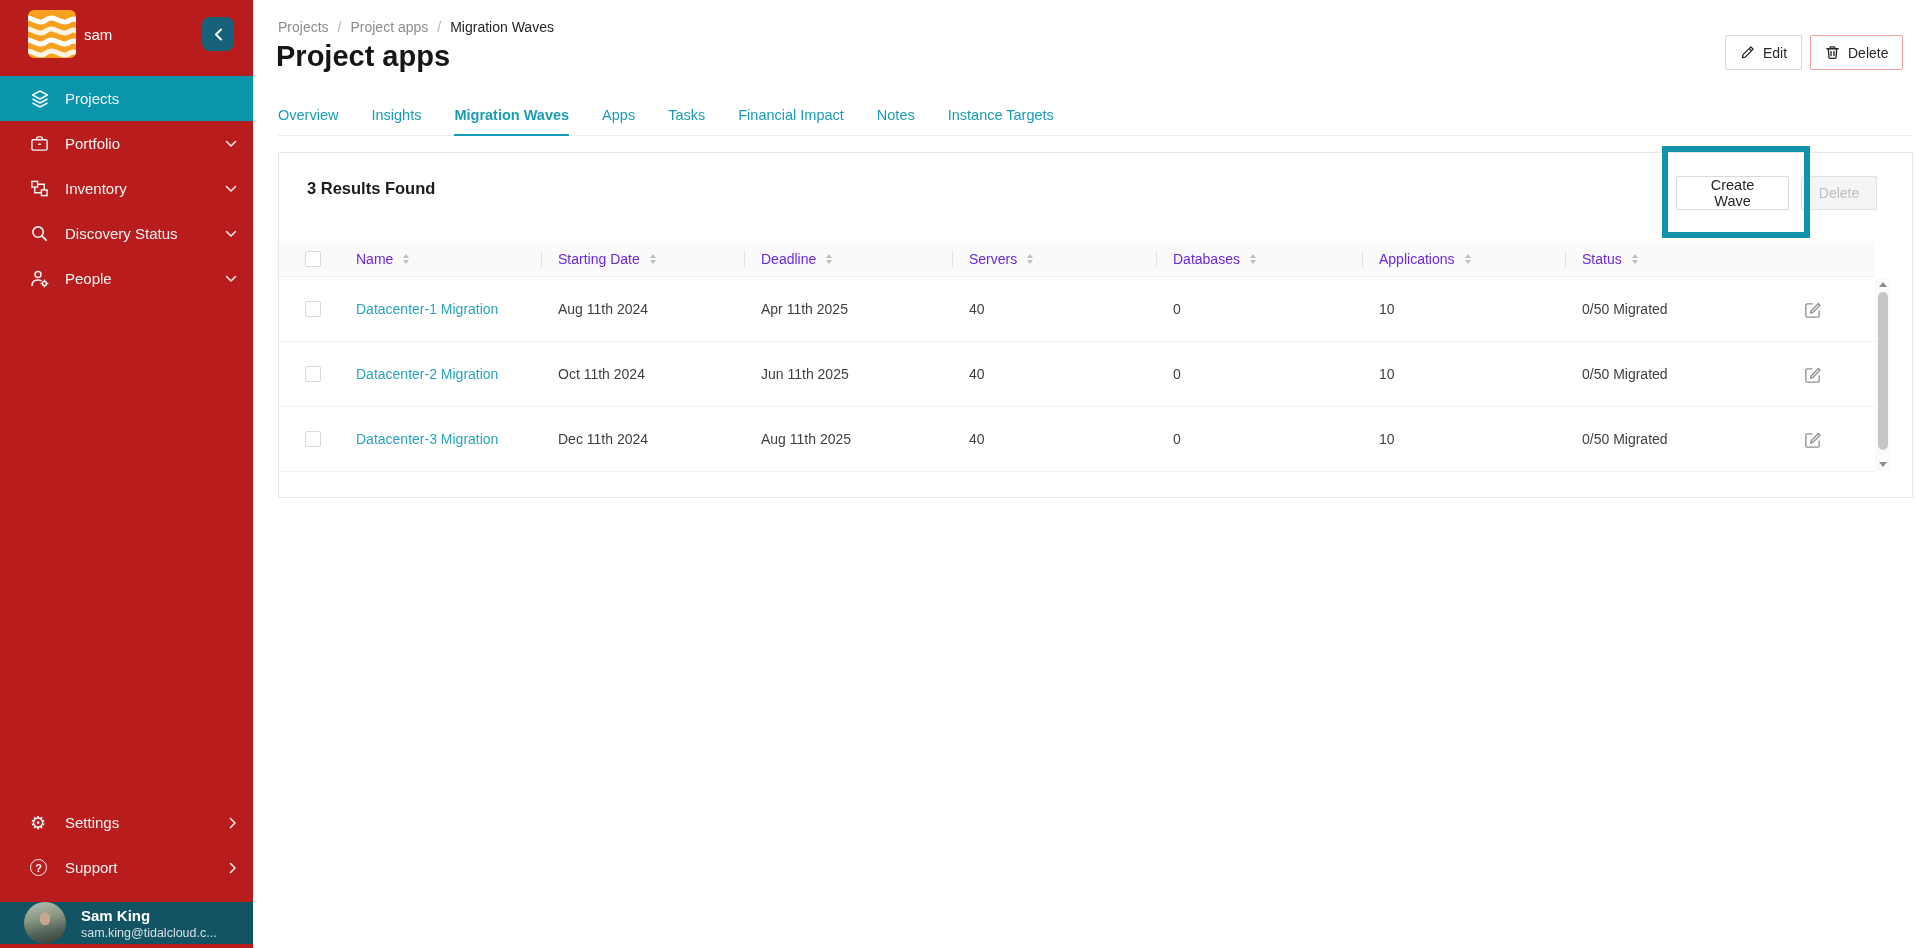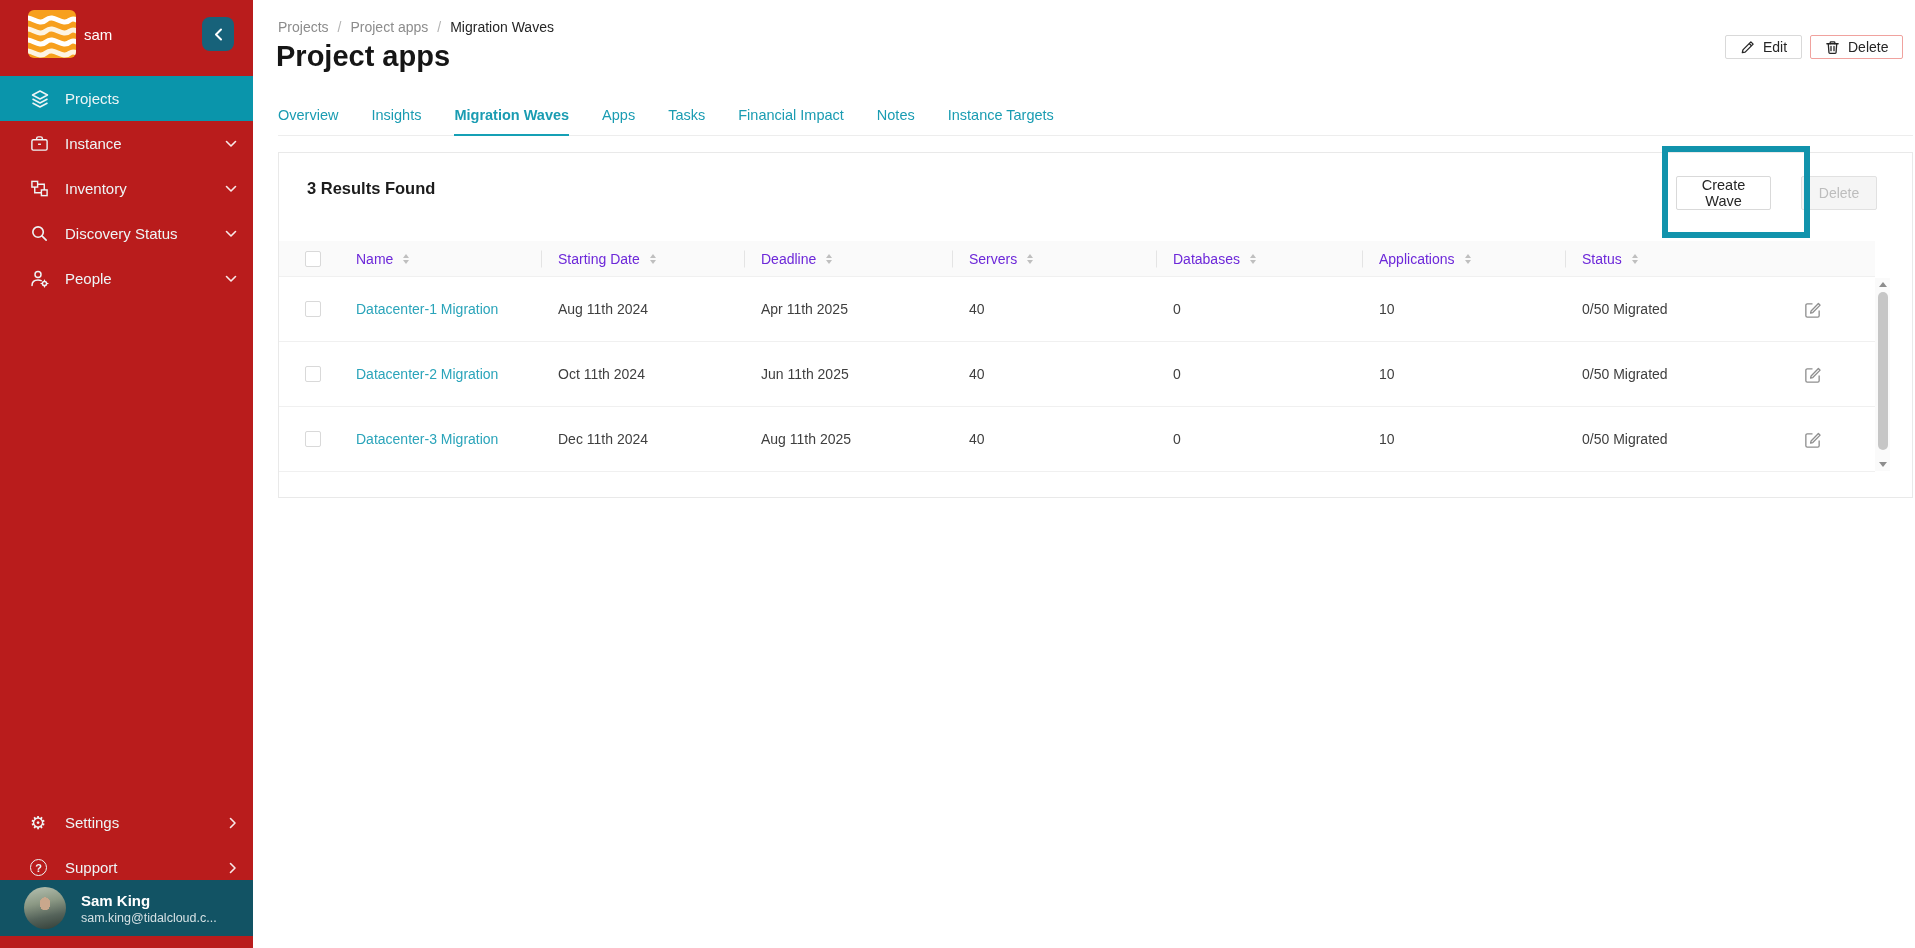--- a/index.html
+++ b/index.html
@@ -10,50 +10,50 @@
   .sidebar { position: absolute; left: 0; top: 0; width: 253px; height: 948px; background: #b91c1c; }
   .logo { position: absolute; left: 28px; top: 10px; width: 48px; height: 48px; border-radius: 6px; overflow: hidden; }
   .workspace-name { position: absolute; left: 84px; top: 26px; color: #fff; font-size: 15px; }
   .collapse-btn { position: absolute; left: 202px; top: 17px; width: 32px; height: 34px; background: #17627a; border: none; border-radius: 8px; display: flex; align-items: center; justify-content: center; cursor: pointer; }
   .nav { position: absolute; top: 76px; left: 0; right: 0; }
   .nav-item { height: 45px; display: flex; align-items: center; padding: 0 16px 0 30px; color: #eef5f6; font-size: 15px; cursor: pointer; }
   .nav-item .nav-ico { width: 21px; display: flex; align-items: center; }
   .nav-item .nav-label { margin-left: 14px; flex: 1; }
   .nav-item.active { background: #0a95ab; }
   .side-footer { position: absolute; bottom: 58px; left: 0; right: 0; }
-  .user-box { position: absolute; bottom: 12px; left: 0; right: 0; height: 56px; background: #125364; display: flex; align-items: center; padding-left: 24px; cursor: pointer; }
+  .user-box { position: absolute; bottom: 4px; left: 0; right: 0; height: 42px; background: #125364; display: flex; align-items: center; padding-left: 24px; cursor: pointer; }
   .avatar { width: 42px; height: 42px; border-radius: 50%; flex: 0 0 42px;
     background:
       radial-gradient(ellipse 9px 11px at 50% 40%, #c9a78c 58%, rgba(0,0,0,0) 60%),
       linear-gradient(168deg, #b7c2b2 0%, #8b9884 38%, #55635a 68%, #323d36 100%); }
   .user-meta { margin-left: 15px; overflow: hidden; }
   .user-name { color: #fff; font-size: 15px; font-weight: 700; line-height: 19px; }
   .user-email { color: rgba(255,255,255,.82); font-size: 12.5px; line-height: 16px; white-space: nowrap; }
   .help-circle { width: 17px; height: 17px; border: 1.5px solid #eef5f6; border-radius: 50%; display: flex; align-items: center; justify-content: center; color: #eef5f6; font-size: 11px; font-weight: 700; }
   .gear-glyph { font-size: 18px; color: #eef5f6; line-height: 1; }
 
   
   .main { position: absolute; left: 253px; top: 0; right: 0; bottom: 0; background: #fff; }
   .breadcrumb { position: absolute; left: 25px; top: 19px; font-size: 14px; display: flex; align-items: center; }
   .crumb { color: #8c8c8c; cursor: pointer; }
   .crumb.current { color: #262626; cursor: default; }
   .crumb-sep { color: #b3b3b3; margin: 0 9px; }
   .page-title { position: absolute; left: 23px; top: 40px; font-size: 29px; font-weight: 700; color: #161616; }
 
-  .btn { display: inline-flex; align-items: center; gap: 8px; background: #fff; border: 1px solid #d9d9d9; border-radius: 2px; font-size: 14px; color: #262626; padding: 0 14px; height: 24px; cursor: pointer; font-family: inherit; }
+  .btn { display: inline-flex; align-items: center; gap: 8px; background: #fff; border: 1px solid #d9d9d9; border-radius: 2px; font-size: 14px; color: #262626; padding: 0 14px; height: 35px; cursor: pointer; font-family: inherit; }
   .btn-edit { position: absolute; left: 1472px; top: 35px; }
   .btn-delete { position: absolute; left: 1557px; top: 35px; border-color: #f0a29e; }
 
   .tabs { position: absolute; left: 25px; top: 95px; right: 2px; height: 41px; border-bottom: 1px solid #ededed; display: flex; gap: 33px; align-items: stretch; }
   .tab { display: flex; align-items: center; color: #1a9cb2; font-size: 14.5px; border-bottom: 2px solid transparent; margin-bottom: -1px; cursor: pointer; }
   .tab.active { font-weight: 700; border-bottom-color: #15a0b5; }
 
   .card { position: absolute; left: 25px; top: 152px; width: 1635px; height: 346px; border: 1px solid #e9e9e9; background: #fff; padding-left: 16px; }
   .results-count { position: absolute; left: 28px; top: 26px; font-size: 16.5px; font-weight: 700; color: #1c1c1c; }
-  .btn-create { position: absolute; left: 1397px; top: 23px; width: 95px; height: 34px; justify-content: center; font-size: 14.5px; }
+  .btn-create { position: absolute; left: 1397px; top: 23px; width: 113px; height: 34px; justify-content: center; font-size: 14.5px; }
   .btn-del-disabled { position: absolute; left: 1522px; top: 23px; width: 76px; height: 34px; justify-content: center; background: #f5f5f5; border-color: #e1e1e1; color: #bdbdbd; cursor: not-allowed; }
   .highlight-box { position: absolute; left: 1409px; top: 146px; width: 148px; height: 92px; border: 6px solid #1193ac; z-index: 5; pointer-events: none; }
 
   
   .table { position: absolute; left: 0; top: 88px; width: 1596px; }
   .trow { display: grid; grid-template-columns: 61px 202px 203px 208px 204px 206px 203px 193px 116px; align-items: center; }
   .thead { height: 36px; background: #fafafa; border-bottom: 1px solid #f0f0f0; }
   .brow { height: 65px; border-bottom: 1px solid #f0f0f0; background: #fff; text-align: right; }
   .cell { padding-left: 16px; font-size: 14px; color: #3f3f3f; position: relative; height: 100%; display: flex; align-items: center; }
   .cell-check { padding-left: 26px; }
@@ -109,21 +109,21 @@
       <span class="nav-label">Projects</span>
     </div>
     <div class="nav-item">
       <span class="nav-ico">
         <svg width="19" height="19" viewBox="0 0 20 20" fill="none" stroke="#eef5f6" stroke-width="1.5" stroke-linejoin="round">
             <rect x="2" y="6" width="16" height="11" rx="1.5"></rect>
             <path d="M7 6 V4.8 A1.8 1.8 0 0 1 8.8 3 h2.4 A1.8 1.8 0 0 1 13 4.8 V6"></path>
             <path d="M8.5 10.8 h3"></path>
           </svg>
       </span>
-      <span class="nav-label">Instance</span>
+      <span class="nav-label">Portfolio</span>
       <span style="display:flex">
         <svg width="12" height="8" viewBox="0 0 12 8" fill="none" stroke="rgba(255,255,255,.9)" stroke-width="1.6" stroke-linecap="round" stroke-linejoin="round">
             <path d="M1.5 1.5 L6 6 L10.5 1.5"></path>
           </svg>
       </span>
     </div>
     <div class="nav-item">
       <span class="nav-ico">
         <svg width="19" height="19" viewBox="0 0 20 20" fill="none" stroke="#eef5f6" stroke-width="1.5">
             <rect x="2" y="2.5" width="6" height="6"></rect>

